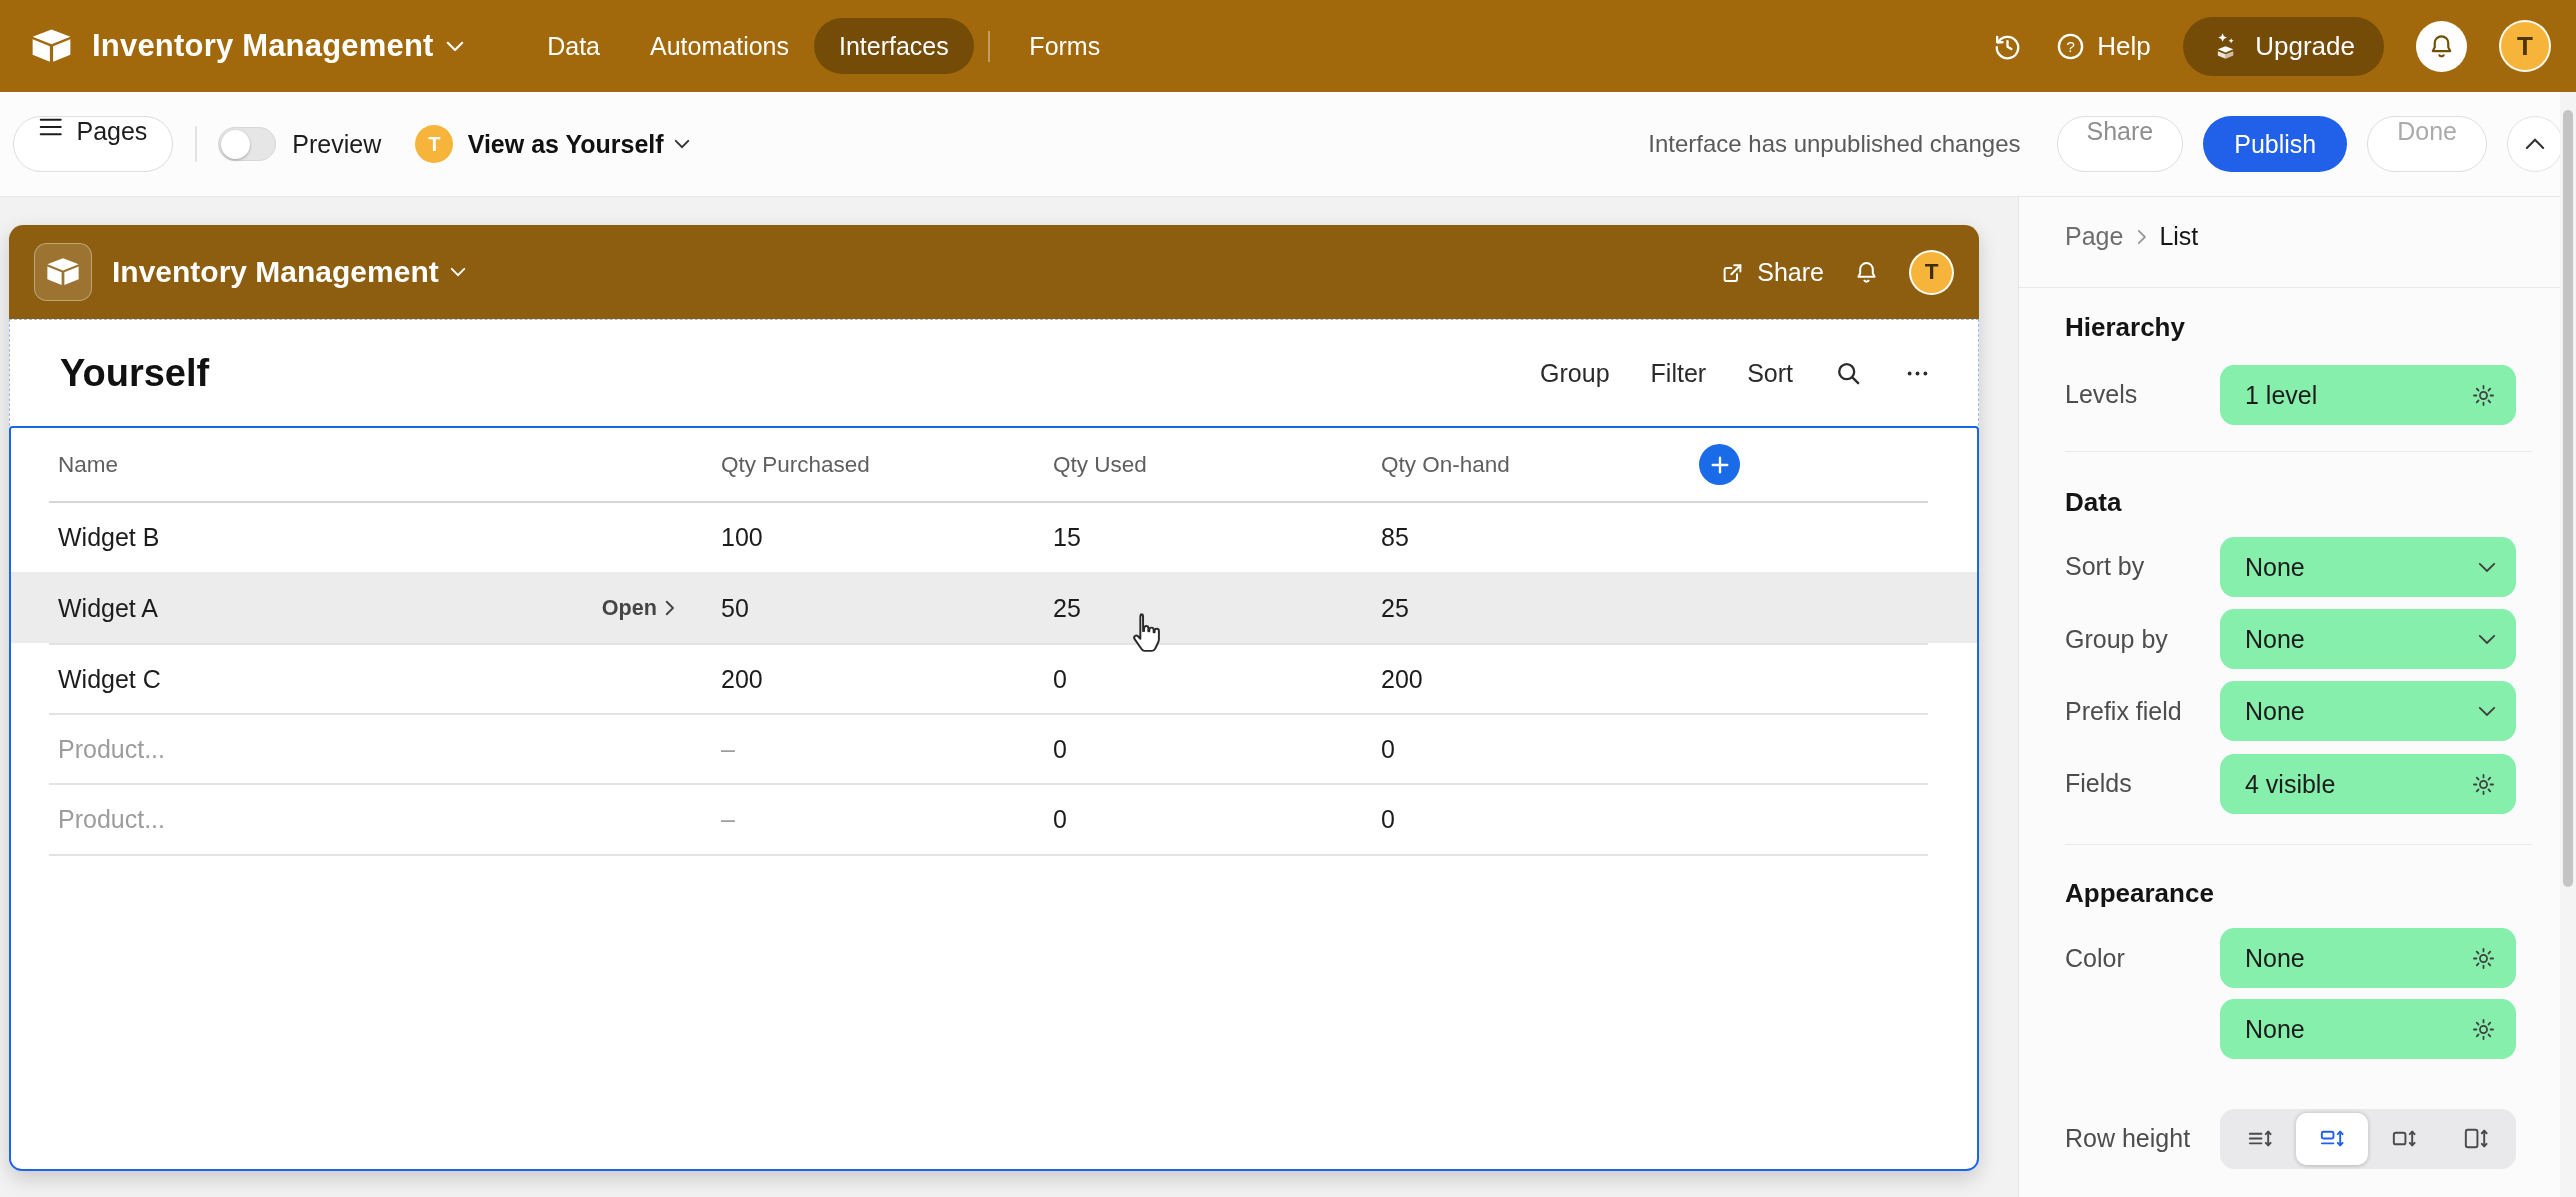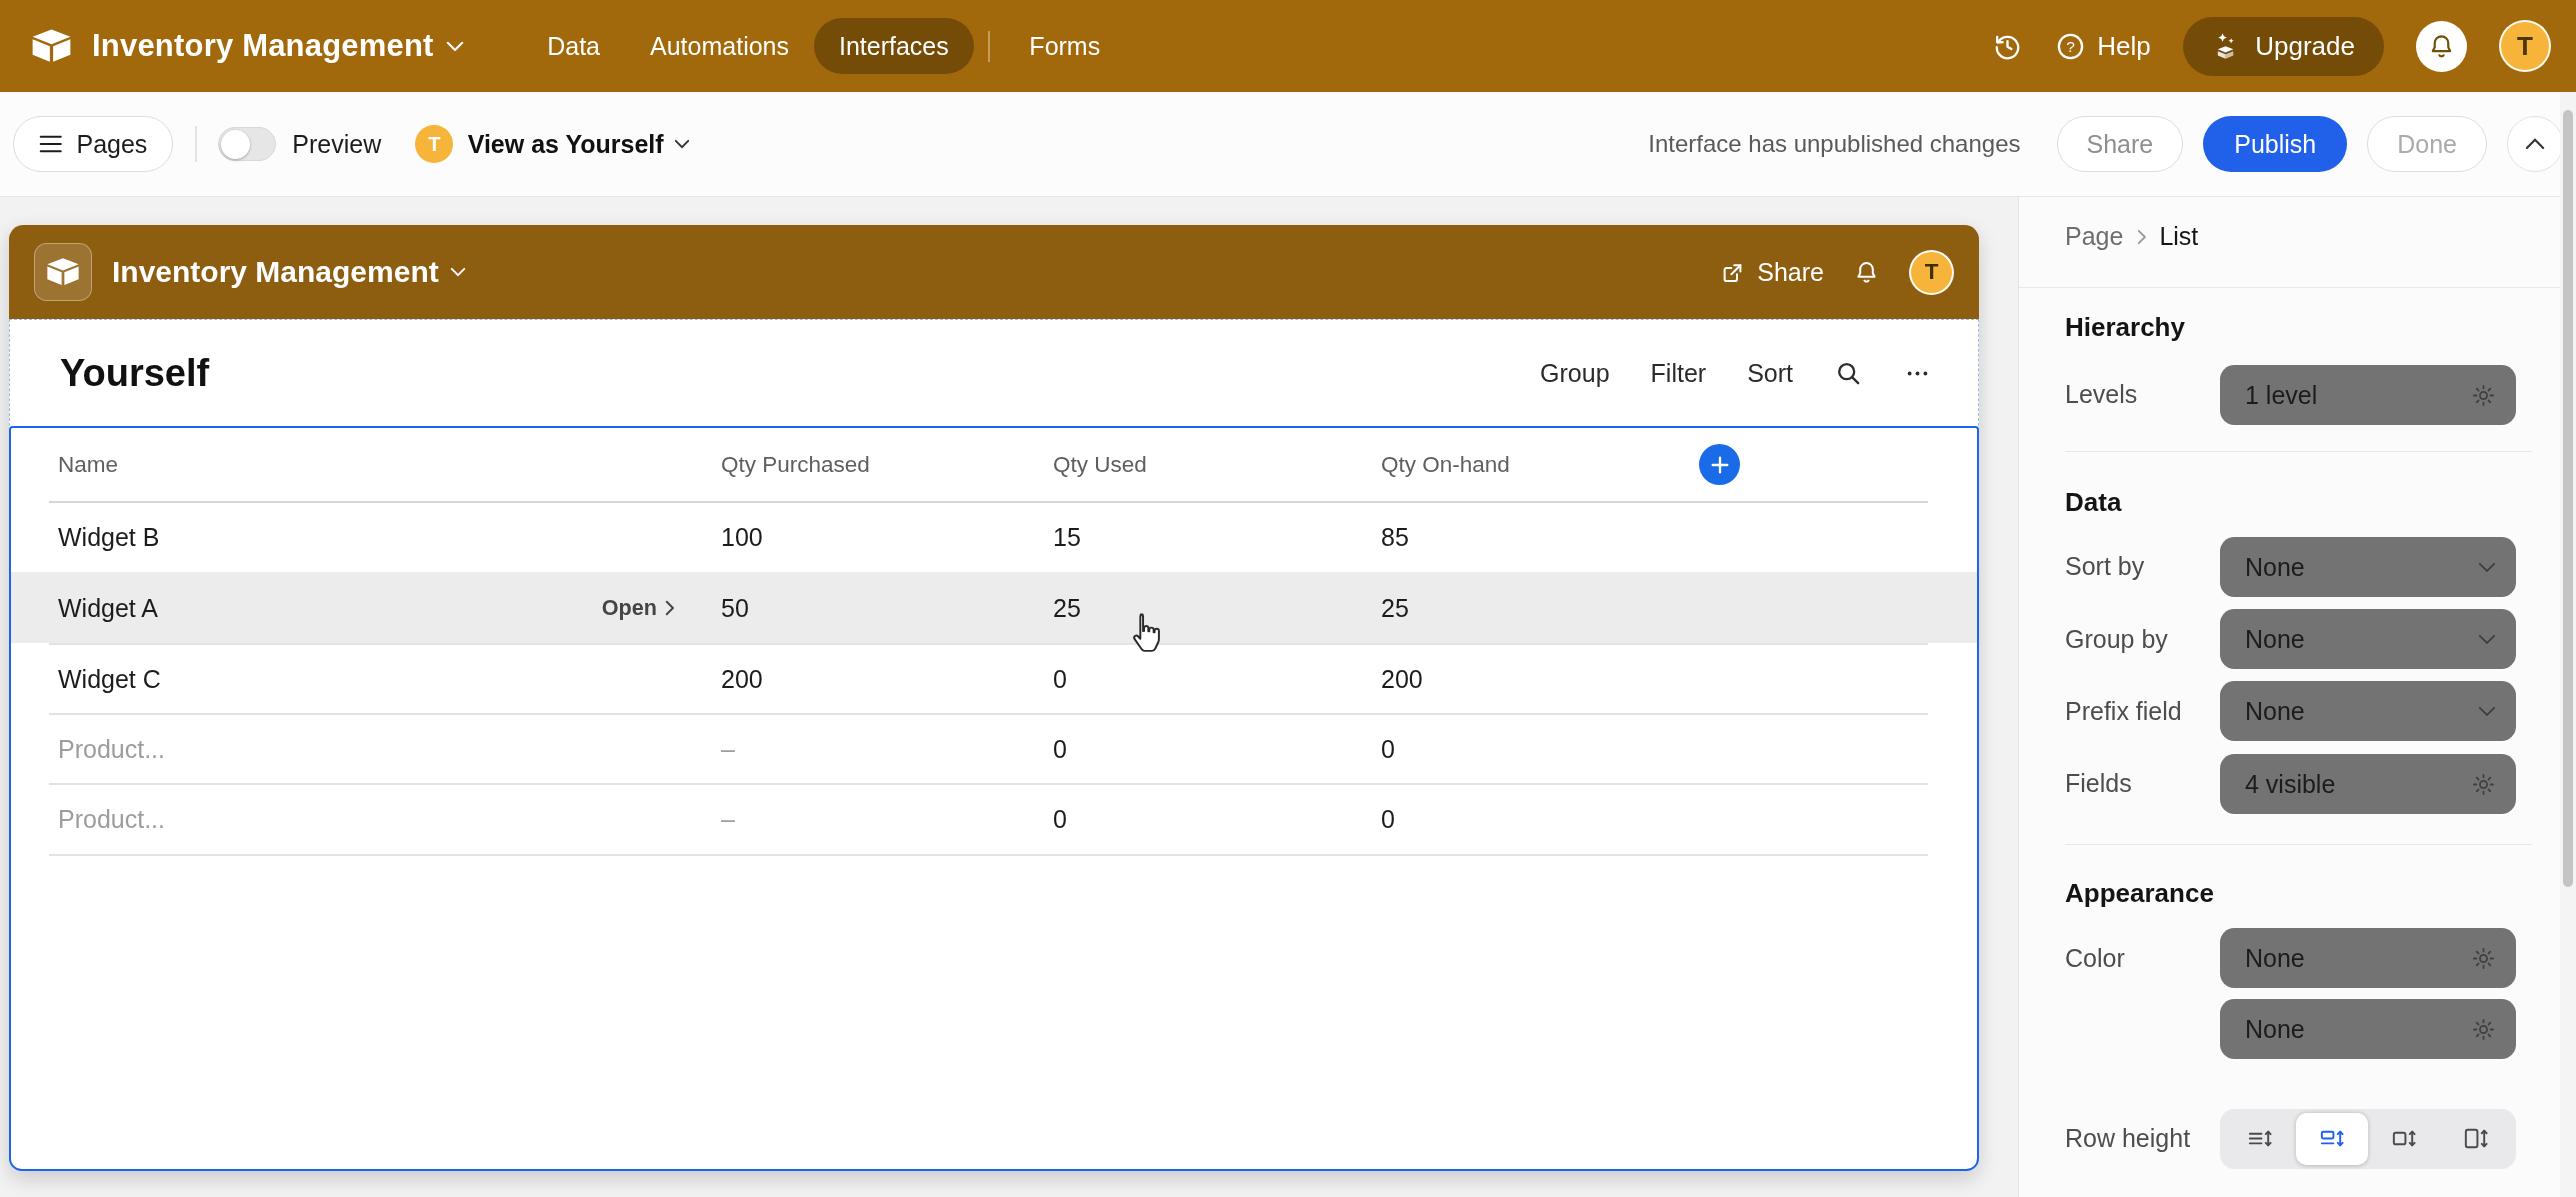--- a/index.html
+++ b/index.html
@@ -22,21 +22,21 @@
                 padding:14px 29px; border-radius:901px; font-size:26px; }
   .tb-bell-circle { width:51px; height:51px; border-radius:50%; background:#fff;
                     display:flex; align-items:center; justify-content:center; }
   .avatar { border-radius:50%; background:#f6b53a; display:flex; align-items:center;
             justify-content:center; font-weight:700; }
   .tb-avatar { width:52px; height:52px; border:2.7px solid rgba(255,255,255,.92); color:#4a3608; font-size:26px; }
 
   
   .toolbar { position:absolute; left:0; top:92px; width:2576px; height:105px; background:#fcfcfc;
              border-bottom:0.9px solid #e7e7e7; display:flex; align-items:center; }
-  .pill-btn { display:flex; align-items:center; height:56px; border:1.8px solid #dddddd; background:#fff;
+  .pill-btn { display:flex; height:56px; border:1.8px solid #dddddd; background:#fff;
               border-radius:901px; font-size:25px; color:#1d1d1d; }
   .tlb-pages { margin-left:12.6px; padding:0 25px; gap:14.4px; }
   .tlb-divider { width:1.8px; height:36px; background:#e3e3e3; margin:0 21.6px; }
   .toggle { width:58px; height:34px; border-radius:17px; background:#e6e6e6; border:0.9px solid #d8d8d8; position:relative; }
   .toggle-knob { position:absolute; left:1.8px; top:1.8px; width:29px; height:29px; border-radius:50%;
                  background:#fff; box-shadow:0 0.9px 2.7px rgba(0,0,0,.3); }
   .tlb-preview { font-size:25px; color:#1d1d1d; margin-left:16px; }
   .tlb-avatar { width:38px; height:38px; font-size:20px; color:#fff; margin-left:34px; }
   .tlb-viewas { font-size:25px; font-weight:700; color:#111; margin-left:14.4px; }
   .tlb-viewas-chevron { margin-left:10.8px; display:flex; }
@@ -92,21 +92,21 @@
   
   .panel { position:absolute; left:2018px; top:197px; width:558px; height:1001px; background:#fbfbfb;
            border-left:0.9px solid #e4e4e4; }
   .pn-breadcrumb { position:absolute; left:46px; top:25px; display:flex; align-items:center; gap:12.6px; font-size:25px; }
   .pn-bc-parent { color:#6e6e6e; }
   .pn-bc-current { color:#161616; font-weight:400; }
   .pn-divider-full { position:absolute; left:0; right:0; height:1.4px; background:#e8e8e8; }
   .pn-divider { position:absolute; left:46px; width:467px; height:1.4px; background:#e8e8e8; }
   .pn-heading { position:absolute; left:46px; font-size:26px; font-weight:700; color:#141414; }
   .pn-label { position:absolute; left:46px; font-size:25px; color:#4d4d4d; }
-  .pn-pill { position:absolute; left:201px; width:296px; height:60px; background:#737373; border-radius:14.4px;
+  .pn-pill { position:absolute; left:201px; width:296px; height:60px; background:#86efac; border-radius:14.4px;
              display:flex; align-items:center; justify-content:space-between; padding:0 20px 0 25px;
              font-size:25px; color:#1c1c1c; }
   .seg-control { position:absolute; left:201px; width:296px; height:60px; background:#e9e9eb; border-radius:14.4px;
                  display:flex; align-items:center; padding:0 3.6px; }
   .seg { width:72px; height:52px; display:flex; align-items:center; justify-content:center; border-radius:10.8px; }
   .seg.selected { background:#fff; box-shadow:0 0.9px 4.5px rgba(0,0,0,.22); }
 
   
   .scroll-track { position:absolute; right:0; top:92px; width:16px; bottom:0; background:#f4f4f4; }
   .scroll-thumb { position:absolute; right:2.7px; top:18px; width:10.8px; height:777px; background:#c4c4c4; border-radius:5.4px; }

